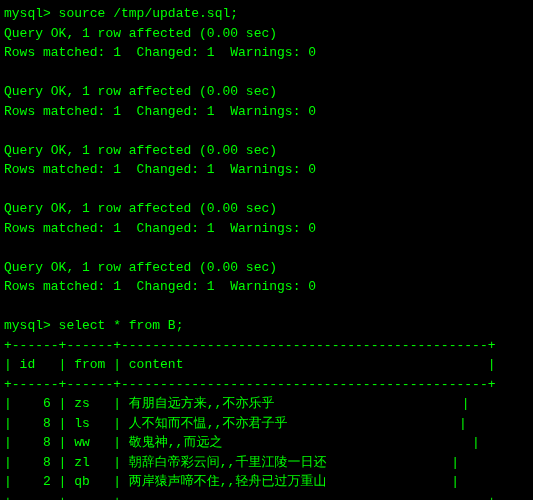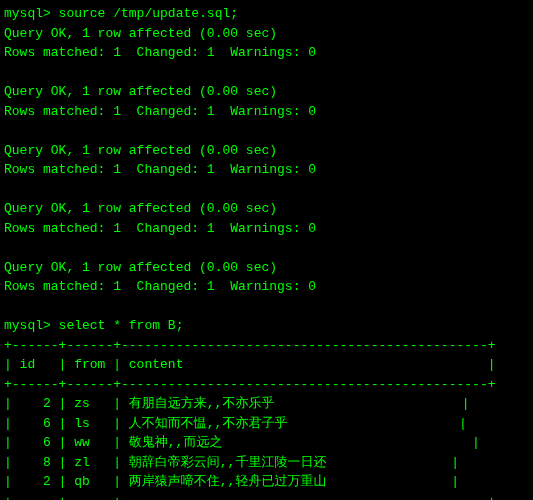--- a/index.html
+++ b/index.html
@@ -45,19 +45,19 @@
 <div class="line">Query OK, 1 row affected (0.00 sec)</div>
 <div class="line">Rows matched: 1  Changed: 1  Warnings: 0</div>
 <div class="blank"></div>
 
 <div class="line">mysql&gt; select * from B;</div>
 
 <div class="line">+------+------+-----------------------------------------------+</div>
 <div class="line">| id   | from | content                                       |</div>
 <div class="line">+------+------+-----------------------------------------------+</div>
 
-<div class="line">|    2 | zs   | 有朋自远方来,,不亦乐乎                        |</div>
-<div class="line">|    6 | ls   | 人不知而不愠,,不亦君子乎                      |</div>
-<div class="line">|    6 | ww   | 敬鬼神,,而远之                                |</div>
+<div class="line">|    6 | zs   | 有朋自远方来,,不亦乐乎                        |</div>
+<div class="line">|    8 | ls   | 人不知而不愠,,不亦君子乎                      |</div>
+<div class="line">|    8 | ww   | 敬鬼神,,而远之                                |</div>
 <div class="line">|    8 | zl   | 朝辞白帝彩云间,,千里江陵一日还                |</div>
 <div class="line">|    2 | qb   | 两岸猿声啼不住,,轻舟已过万重山                |</div>
 
 <div class="line">+------+------+-----------------------------------------------+</div>
 
 </body></html>

